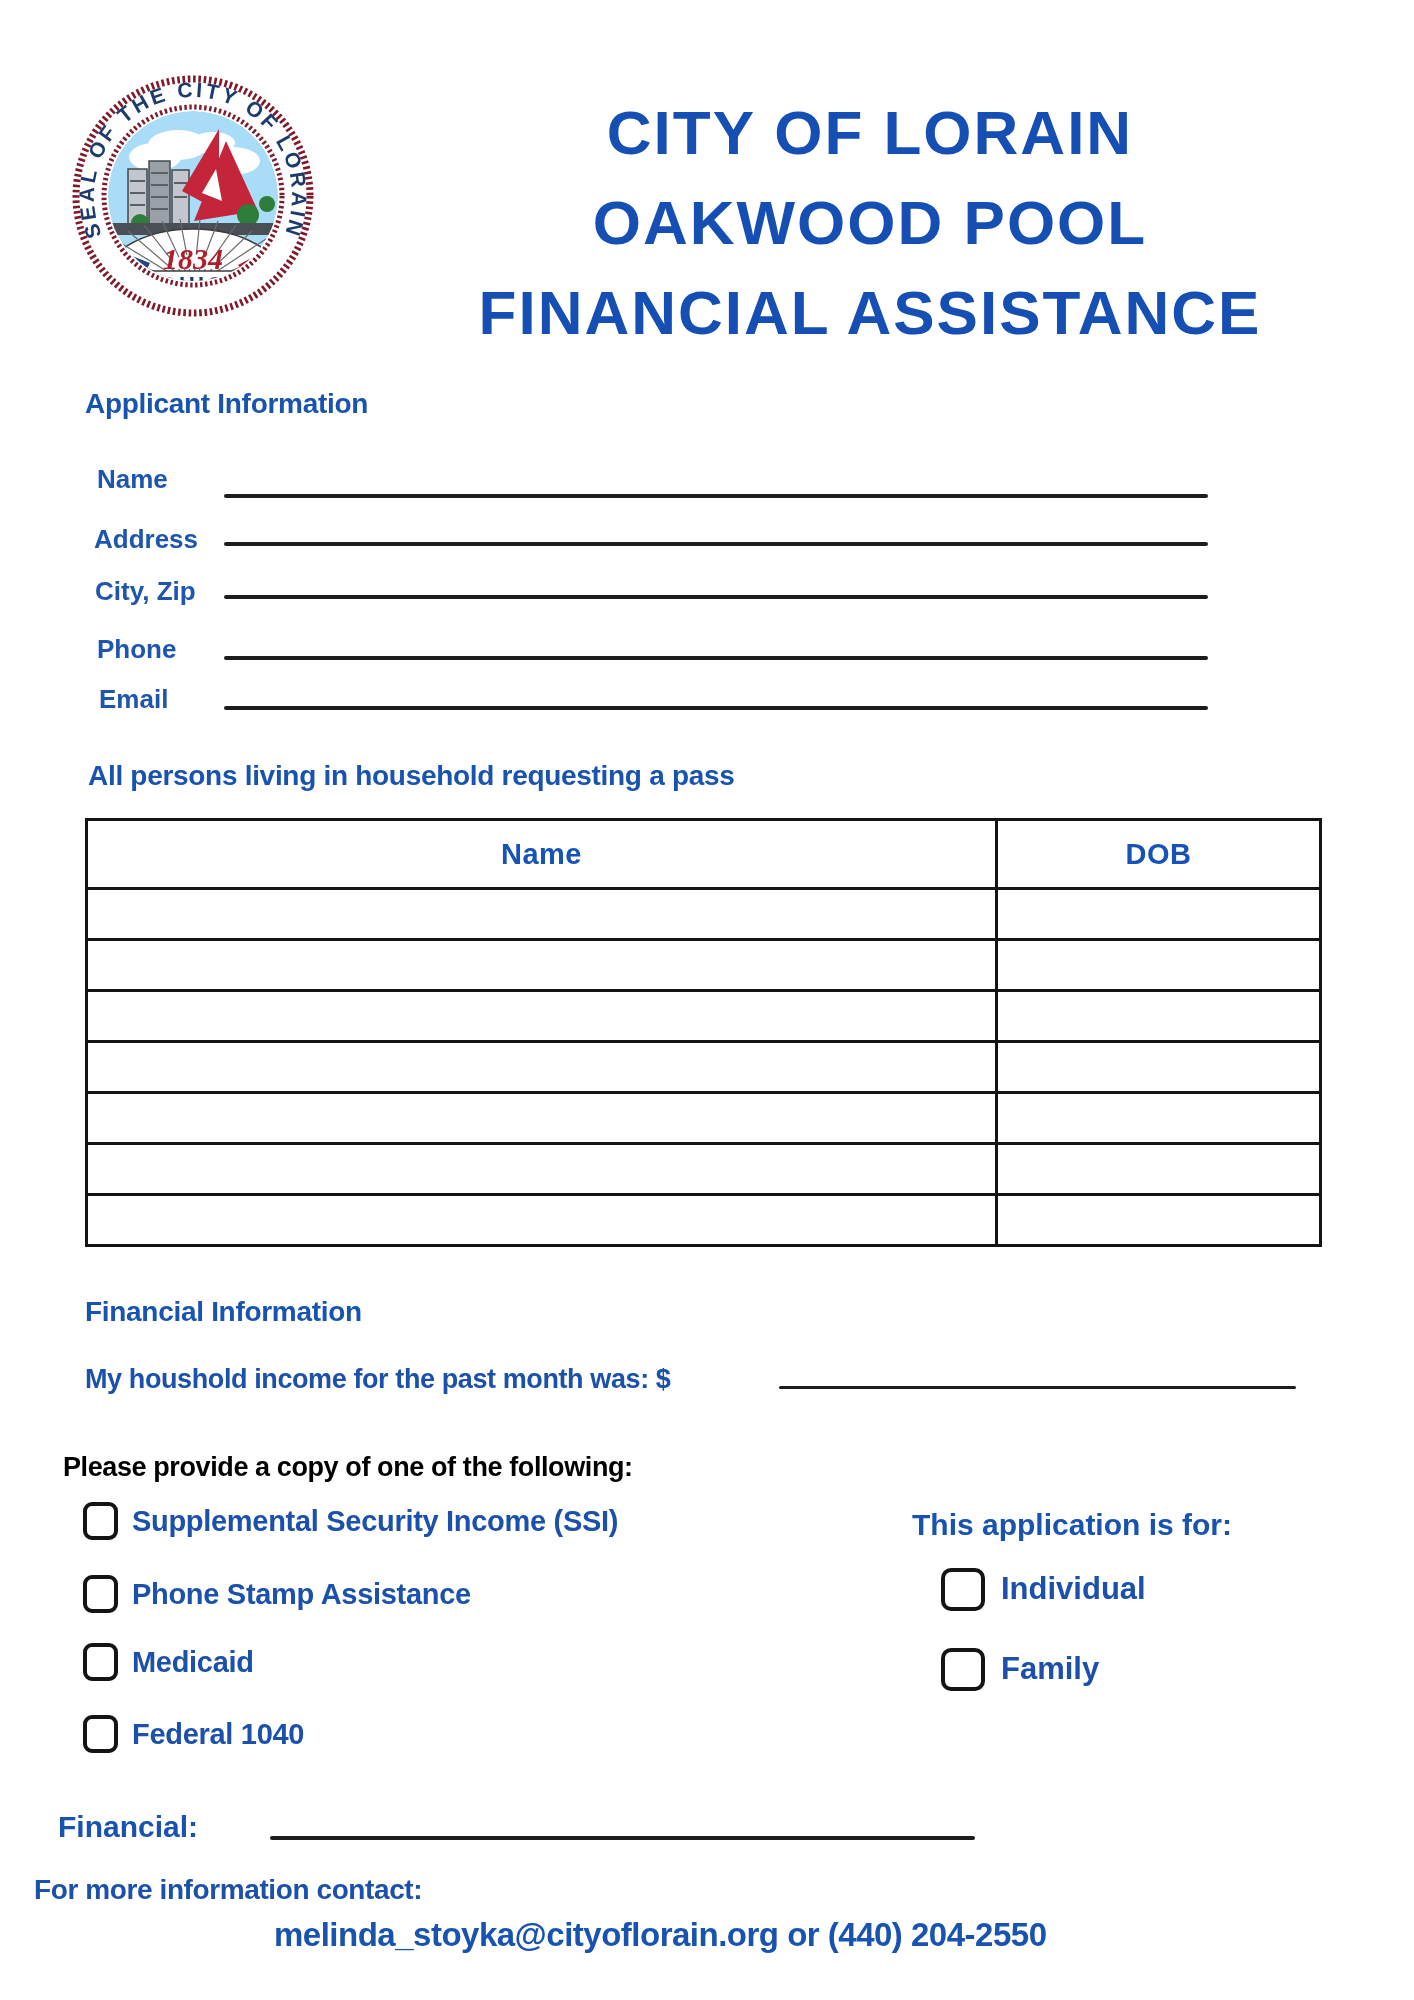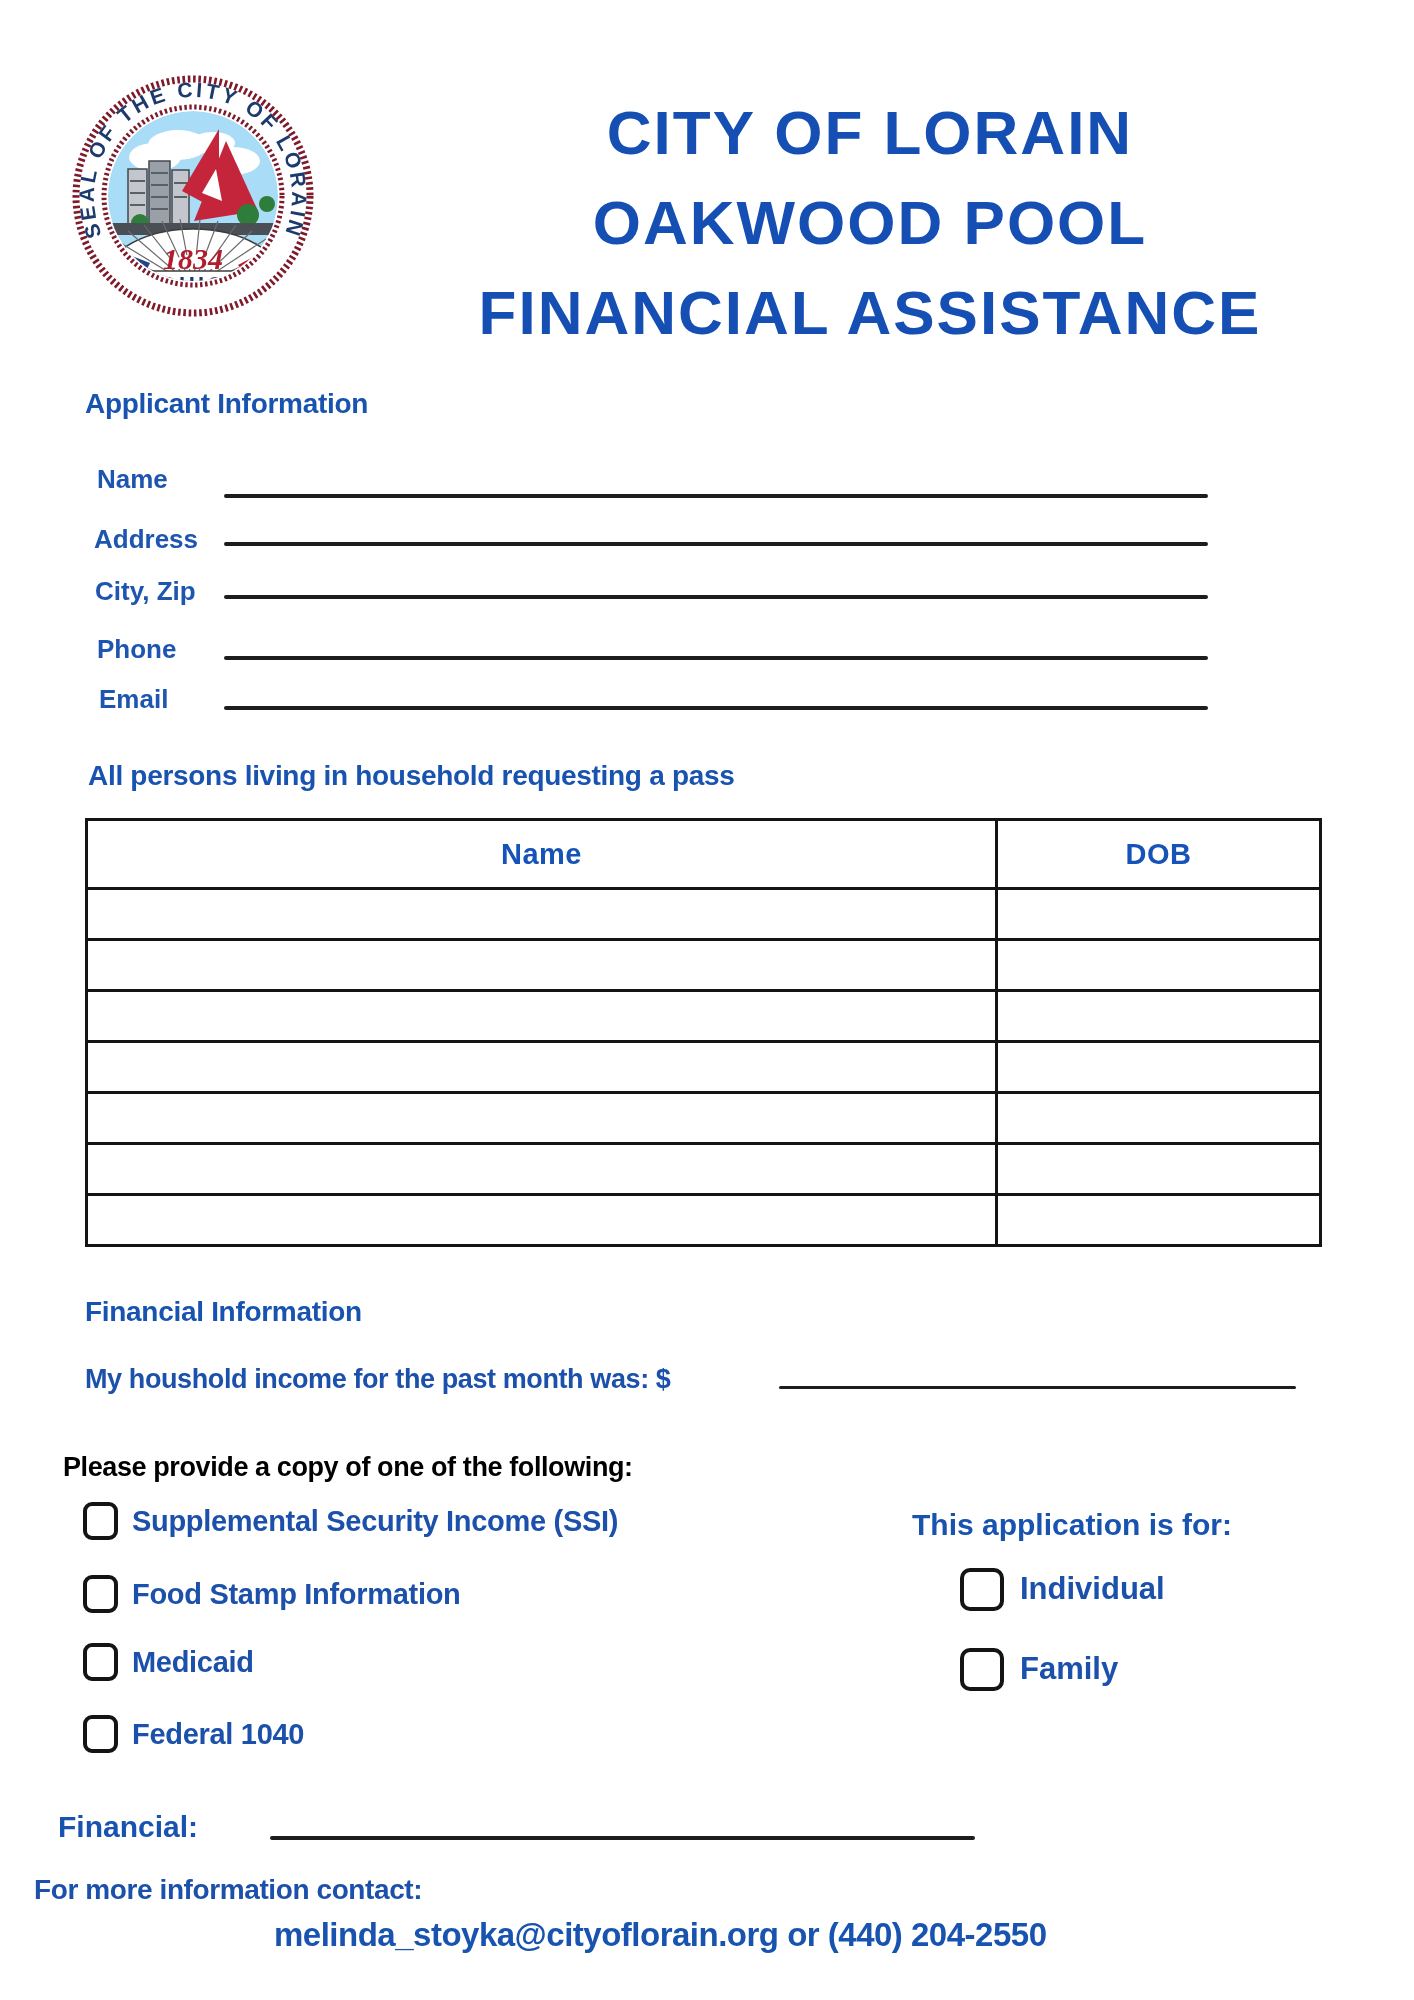--- a/index.html
+++ b/index.html
@@ -44,21 +44,21 @@
   
   .opt{position:absolute;display:flex;align-items:center;gap:14px;height:42px;}
   .cb{
     width:35px;height:38px;border:4px solid #141414;border-radius:9px;
     background:#fff;box-sizing:border-box;flex:0 0 auto;
   }
   .opt .lab{color:#1b50ab;font-size:29px;font-weight:bold;letter-spacing:-0.3px;white-space:nowrap;}
 
   
   .app-for-h{position:absolute;left:912px;top:1508px;color:#1853b0;font-size:30px;font-weight:bold;white-space:nowrap;}
-  .opt.big{gap:16px;height:46px;margin-left:19px;}
+  .opt.big{gap:16px;height:46px;}
   .opt.big .cb{width:44px;height:43px;border-radius:10px;}
   .opt.big .lab{font-size:31px;letter-spacing:0;}
 
   
   .sig-label{position:absolute;left:58px;top:1810px;color:#1853b0;font-size:30px;font-weight:bold;}
   .contact-intro{position:absolute;left:34px;top:1874px;color:#1b50ab;font-size:28px;font-weight:bold;letter-spacing:-0.4px;white-space:nowrap;}
   .contact-details{position:absolute;left:274px;top:1916px;color:#1853b0;font-size:33px;font-weight:bold;letter-spacing:-0.5px;white-space:nowrap;}
 </style>
 </head>
 <body>
@@ -213,21 +213,21 @@
   <div class="write-line" style="left:779px;top:1386px;width:517px;height:3px"></div>
 
   <div class="provide-label">Please provide a copy of one of the following:</div>
 
   <div class="opt" style="left:83px;top:1500px">
     <span class="cb"></span>
     <span class="lab">Supplemental Security Income (SSI)</span>
   </div>
   <div class="opt" style="left:83px;top:1573px">
     <span class="cb"></span>
-    <span class="lab">Food Stamp Information</span>
+    <span class="lab">Phone Stamp Assistance</span>
   </div>
   <div class="opt" style="left:83px;top:1641px">
     <span class="cb"></span>
     <span class="lab">Medicaid</span>
   </div>
   <div class="opt" style="left:83px;top:1713px">
     <span class="cb"></span>
     <span class="lab">Federal 1040</span>
   </div>
 

